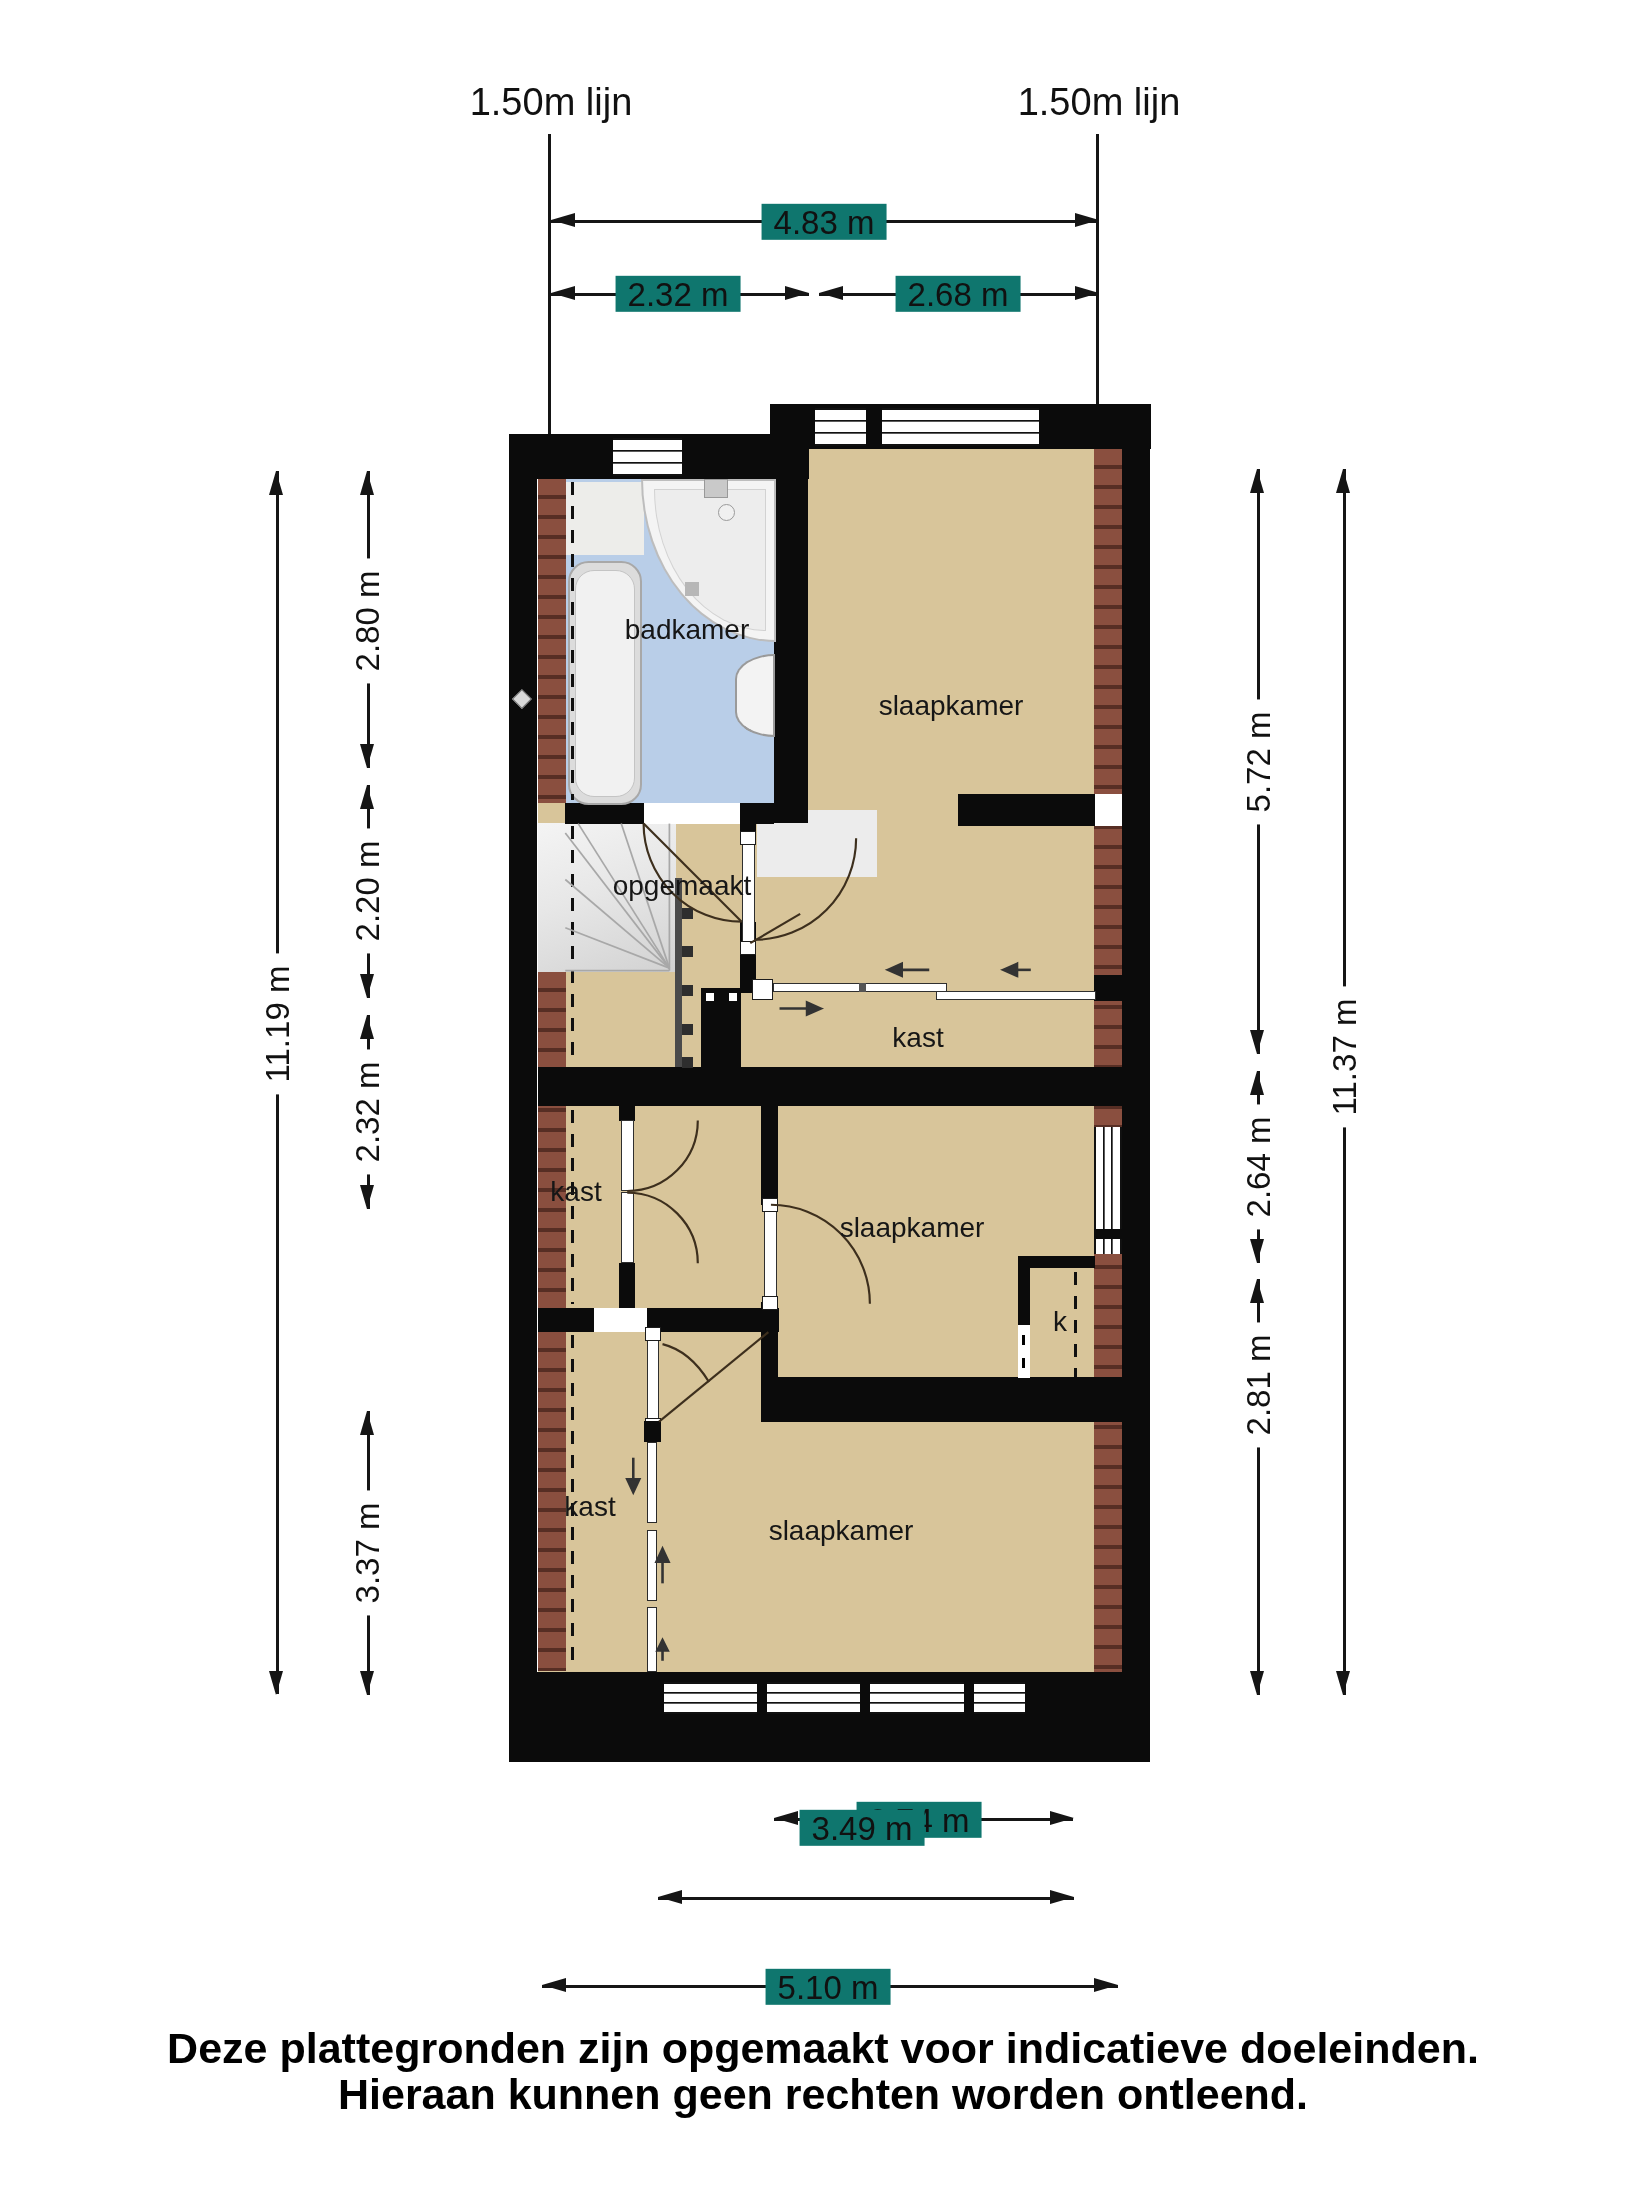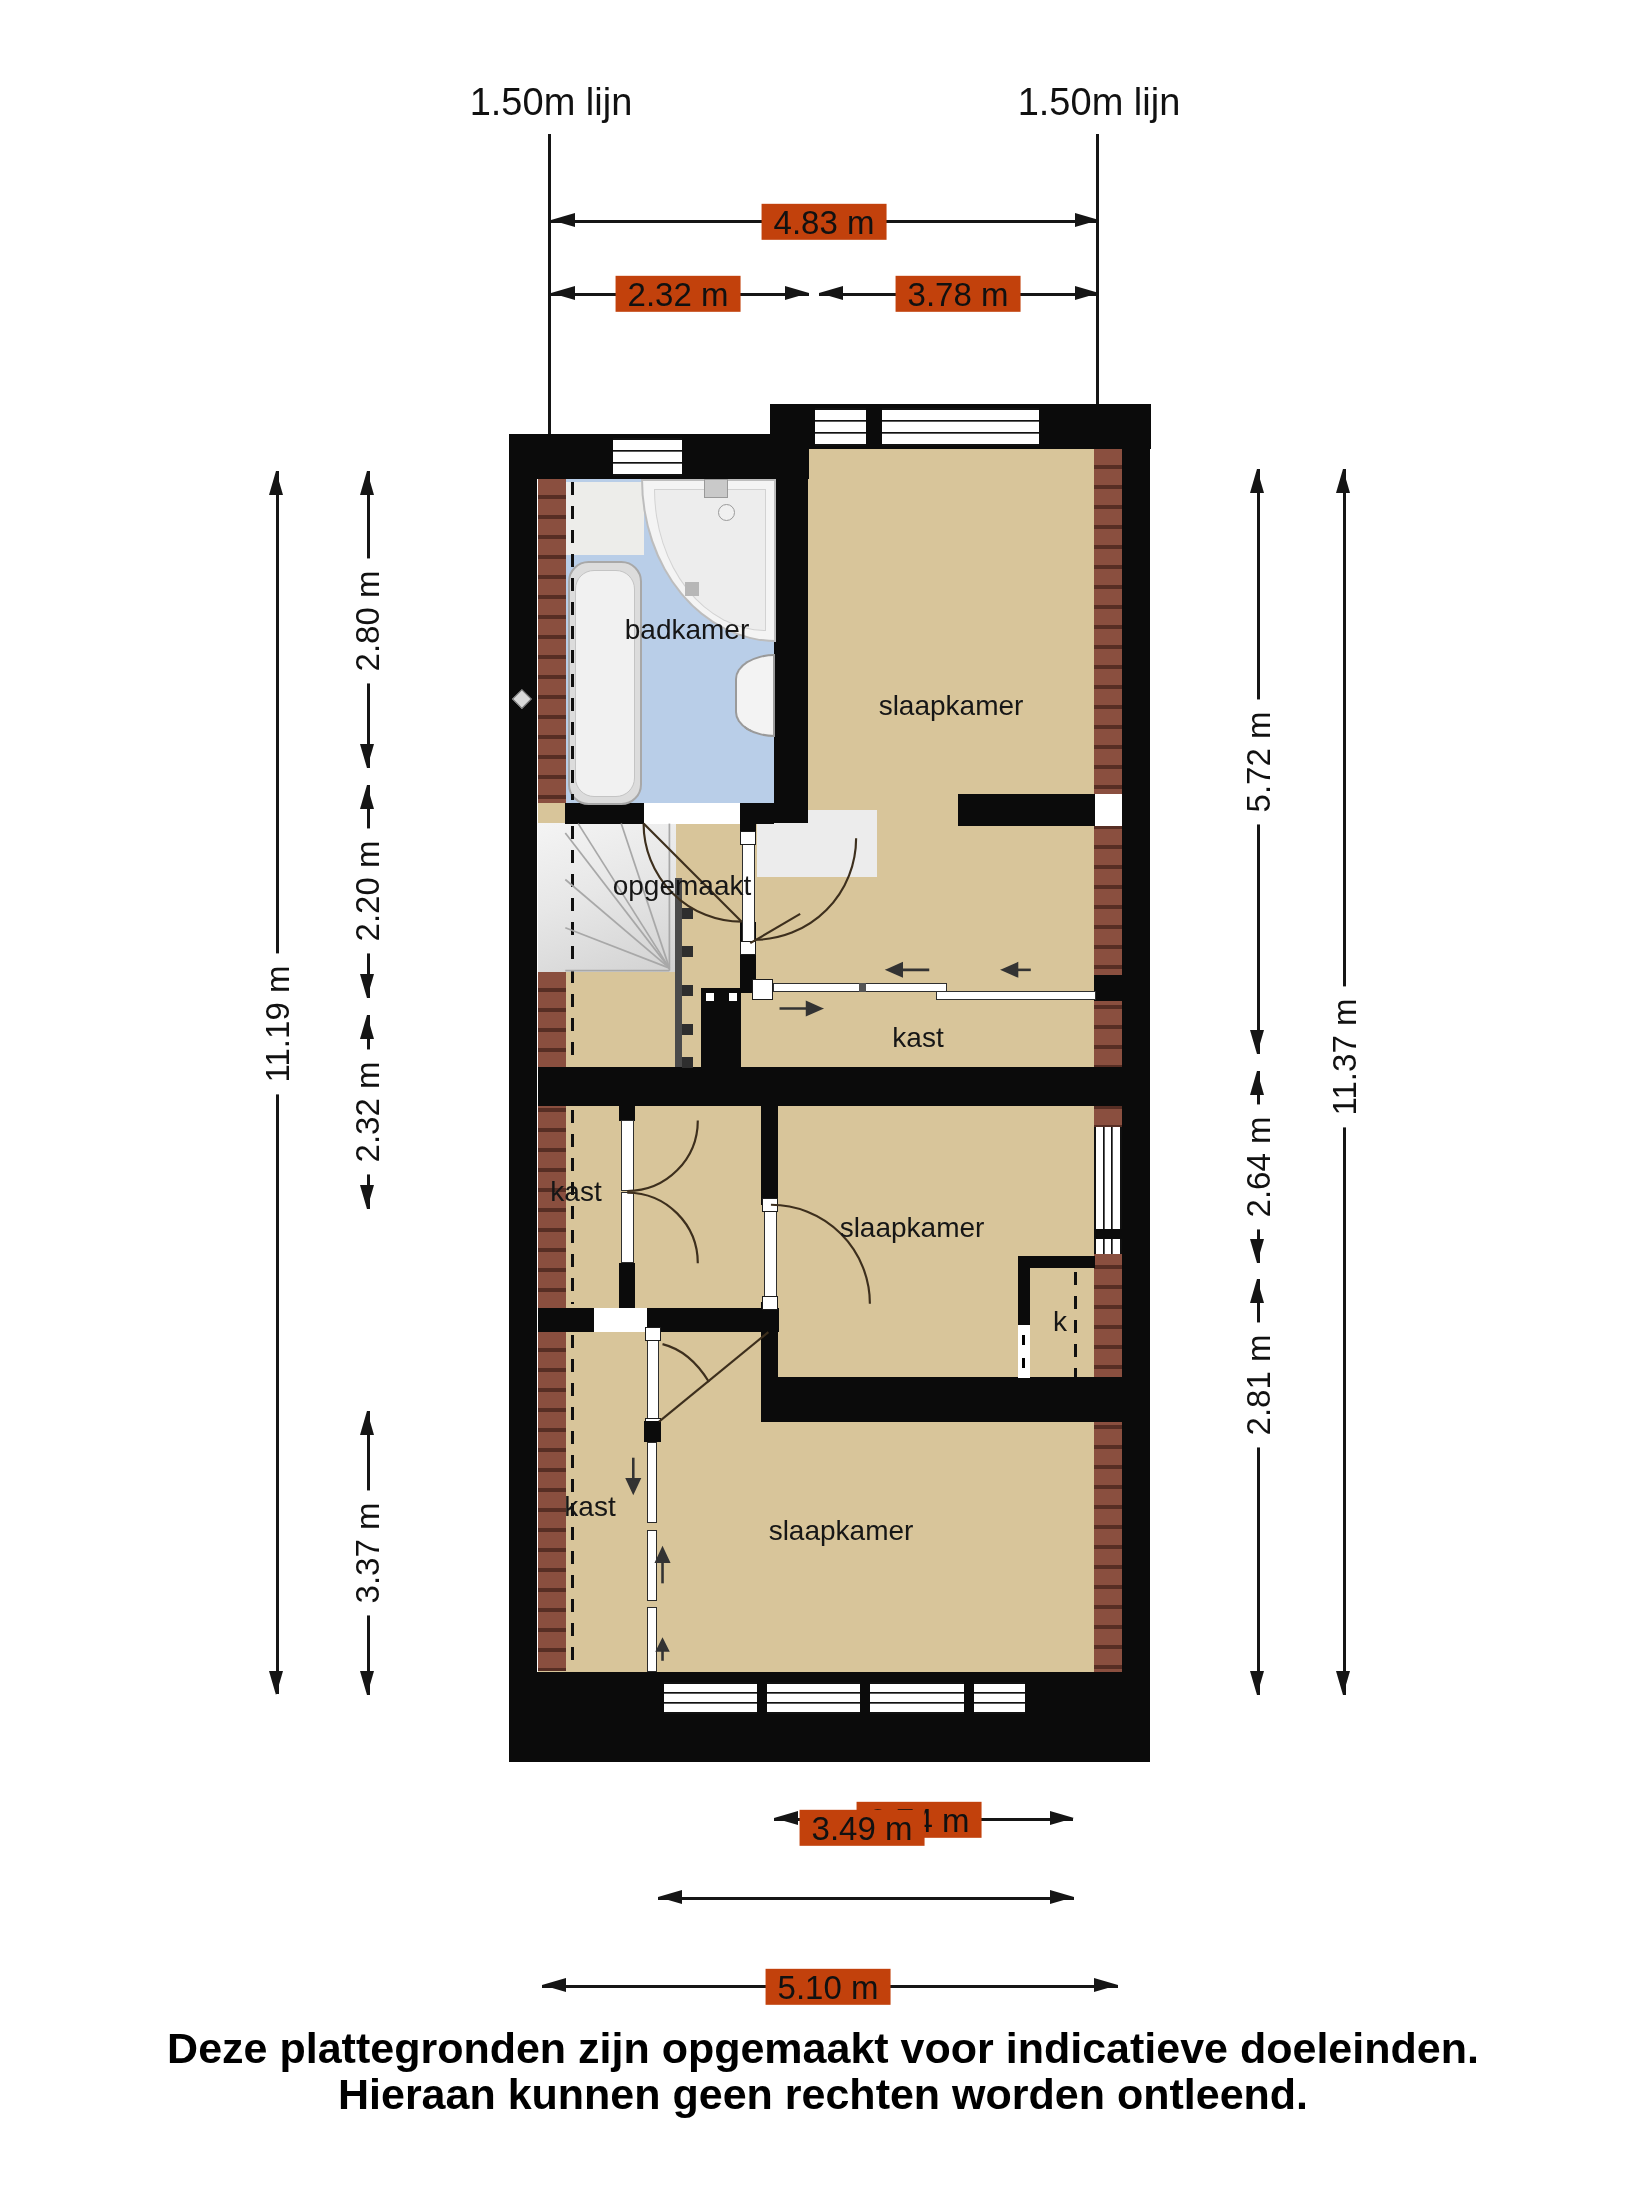--- a/index.html
+++ b/index.html
@@ -23,21 +23,21 @@
   .jamb{position:absolute;background:#fff;border:1.7px solid #1c1c1c;box-sizing:border-box;}
   .dash-v{position:absolute;width:2.6px;
           background:repeating-linear-gradient(180deg,#101010 0 13px,rgba(0,0,0,0) 13px 24px);}
   .hline{position:absolute;height:2.6px;background:#151515;}
   .vline{position:absolute;width:2.6px;background:#151515;}
   .tri{position:absolute;width:0;height:0;}
   .tri-l{border-top:7.7px solid transparent;border-bottom:7.7px solid transparent;border-right:24px solid #151515;}
   .tri-r{border-top:7.7px solid transparent;border-bottom:7.7px solid transparent;border-left:24px solid #151515;}
   .tri-u{border-left:7.7px solid transparent;border-right:7.7px solid transparent;border-bottom:24px solid #151515;}
   .tri-d{border-left:7.7px solid transparent;border-right:7.7px solid transparent;border-top:24px solid #151515;}
-  .dlab{position:absolute;font-size:33px;color:#111;background:#c2410c;padding:1.7px 12px;white-space:nowrap;
+  .dlab{position:absolute;font-size:33px;color:#111;background:#0f766e;padding:1.7px 12px;white-space:nowrap;
         transform:translate(-50%,-50%);line-height:1;}
   .dlab-v{position:absolute;font-size:33px;color:#111;background:#fff;padding:1.7px 12px;white-space:nowrap;
         transform:translate(-50%,-50%) rotate(-90deg);line-height:1;}
   .rlab{position:absolute;font-size:28px;color:#161616;transform:translate(-50%,-50%);white-space:nowrap;}
   .biglab{position:absolute;font-size:38px;color:#111;transform:translate(-50%,-50%);white-space:nowrap;}
   .foot{position:absolute;font-size:43px;font-weight:bold;color:#000;transform:translate(-50%,-50%);white-space:nowrap;}
   .part{position:absolute;left:647px;width:9.5px;background:#fff;border:1.7px solid #2a2a2a;box-sizing:border-box;}
   svg.overlay{position:absolute;left:0;top:0;pointer-events:none;}
 </style>
 </head>
@@ -56,21 +56,21 @@
   <div class="dlab" style="left:824px;top:222px;">4.83 m</div>
 
   <div class="hline" style="left:551px;top:293px;width:258px;"></div>
   <div class="tri tri-l" style="left:551px;top:286px;"></div>
   <div class="tri tri-r" style="left:785px;top:286px;"></div>
   <div class="dlab" style="left:678px;top:294px;">2.32 m</div>
 
   <div class="hline" style="left:819px;top:293px;width:280px;"></div>
   <div class="tri tri-l" style="left:819px;top:286px;"></div>
   <div class="tri tri-r" style="left:1075px;top:286px;"></div>
-  <div class="dlab" style="left:958px;top:294px;">3.78 m</div>
+  <div class="dlab" style="left:958px;top:294px;">2.68 m</div>
 
   <div class="vline" style="left:276px;top:471px;height:1223px;"></div>
   <div class="tri tri-u" style="left:269px;top:471px;"></div>
   <div class="tri tri-d" style="left:269px;top:1671px;"></div>
   <div class="dlab-v" style="left:277px;top:1024px;">11.19 m</div>
 
   <div class="vline" style="left:367px;top:471px;height:297px;"></div>
   <div class="tri tri-u" style="left:360px;top:471px;"></div>
   <div class="tri tri-d" style="left:360px;top:744px;"></div>
   <div class="dlab-v" style="left:367px;top:621px;">2.80 m</div>

